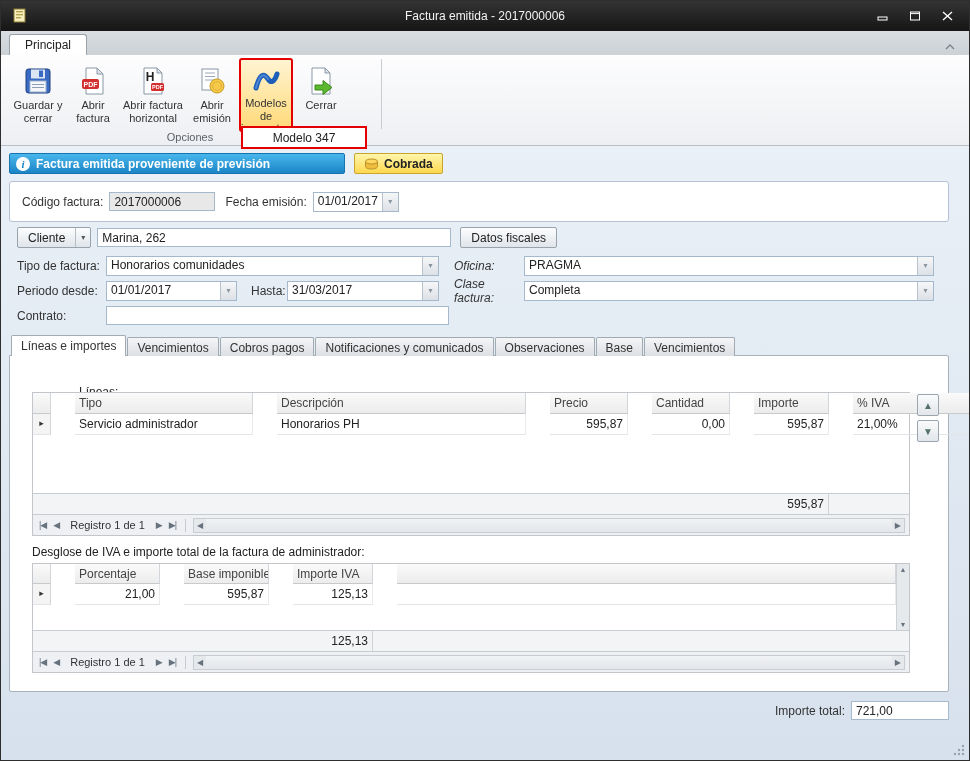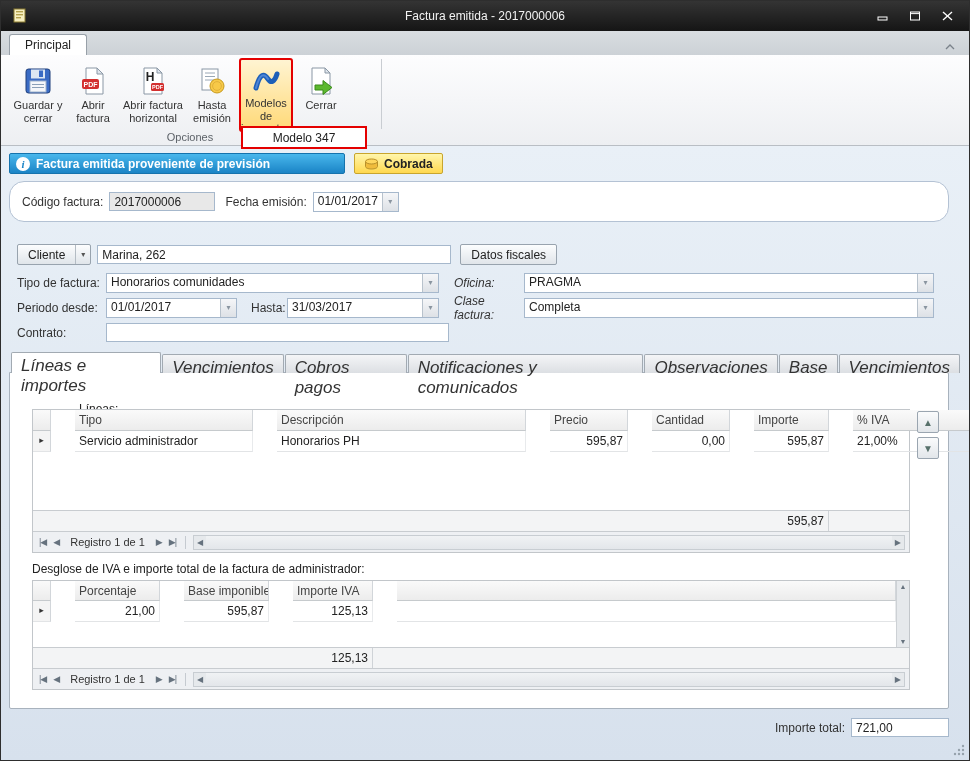--- a/index.html
+++ b/index.html
@@ -87,22 +87,22 @@
     font-family:"Liberation Serif", serif; font-style:italic; font-weight:bold;
     font-size:11px; display:flex; align-items:center; justify-content:center; flex:none;
   }
   .badge{
     border:1px solid #c8a52e; border-radius:2px;
     background:linear-gradient(#fff6ac,#ffd84f);
     color:#222; font-weight:bold; display:flex; align-items:center; gap:5px; padding:0 9px;
   }
 
   .panel-codigo{
-    width:940px; height:41px; background:#fff; border:1px solid #b4c2d4; border-radius:15px;
-    display:flex; align-items:center; padding-left:12px; margin-bottom:22px;
+    width:940px; height:41px; background:#fff; border:1px solid #b4c2d4; border-radius:3px;
+    display:flex; align-items:center; padding-left:12px; margin-bottom:5px;
   }
   .txt{ height:19px; border:1px solid #a6b8cc; background:#fff; font:12px "Liberation Sans",sans-serif; padding:0 4px; color:#222; }
   .txt.gray{ background:#e8e8e8; }
   .lbl{ color:#333; }
 
   .combo{ display:inline-flex; height:20px; border:1px solid #a6b8cc; background:#fff; align-items:stretch; }
   .combo .cval{ flex:1; padding:1px 4px 0; overflow:hidden; white-space:nowrap; }
   .combo .cdd{
     width:16px; border-left:1px solid #b8c2cc;
     background:linear-gradient(#f5f6f8,#dde1e6);
@@ -121,23 +121,23 @@
 
   .frow{ display:flex; align-items:center; margin:0 0 4px 8px; height:21px; }
   .frow-cliente{ gap:6px; margin-bottom:7px; }
   .lbl-w89{ width:89px; flex:none; }
   .lbl-oficina{ width:70px; flex:none; margin-left:15px;font-style:italic; }
   .lbl-hasta{ width:36px; flex:none; margin-left:14px; }
 
   
   .dtabs{ display:flex; align-items:flex-end; margin-top:9px; padding-left:2px; height:21px; position:relative; z-index:2; }
   .dtab{
-    height:19px; padding:3px 9px 0; font-size:17px; color:#333;
+    height:19px; padding:3px 9px 0; font-size:12px; color:#333;
     border:1px solid #a2aab2; border-bottom:none; border-radius:2px 2px 0 0;
-    background:linear-gradient(#f4f5f7,#dcdfe3); margin-right:1px;font-style:italic;
+    background:linear-gradient(#f4f5f7,#dcdfe3); margin-right:1px;
   }
   .dtab.active{ background:#fff; height:21px; position:relative; top:0; }
 
   .dpanel{
     position:relative; width:940px; height:337px; background:#fff;
     border:1px solid #a8b2bd; border-radius:0 2px 2px 2px; margin-top:-1px;
   }
   .sec-label{ position:absolute; left:22px; font-size:12px; color:#222; }
 
   .grid{ position:absolute; left:22px; width:878px; border:1px solid #c2c6ca; background:#fff; font-size:12px; }
@@ -282,21 +282,21 @@
           <span class="ric">
             <svg width="30" height="30" viewBox="0 0 30 30">
               <rect x="5" y="3" width="16" height="21" fill="#fff" stroke="#8a97a5"></rect>
               <line x1="8" y1="7" x2="18" y2="7" stroke="#9aa8b6"></line>
               <line x1="8" y1="10.5" x2="18" y2="10.5" stroke="#9aa8b6"></line>
               <line x1="8" y1="14" x2="18" y2="14" stroke="#9aa8b6"></line>
               <circle cx="20" cy="20" r="7" fill="#f7c948" stroke="#c79a1e"></circle>
               <circle cx="20" cy="20" r="4.4" fill="none" stroke="#e0b13a"></circle>
             </svg>
           </span>
-          <span>Hasta emisión</span>
+          <span>Abrir emisión</span>
         </div>
 
         <div class="rbtn rbtn-w64 rbtn-highlight">
           <span class="ric">
             <svg width="30" height="30" viewBox="0 0 30 30">
               <path d="M5 23 C 9 8, 13 8, 17 14 C 20 18.5, 23.5 17, 26 9" fill="none" stroke="#1d5fb8" stroke-width="5" stroke-linecap="round"></path>
               <path d="M5 23 C 9 8, 13 8, 17 14" fill="none" stroke="#4f86d6" stroke-width="2" stroke-linecap="round"></path>
             </svg>
           </span>
           <span>Modelos de impuestos</span>

